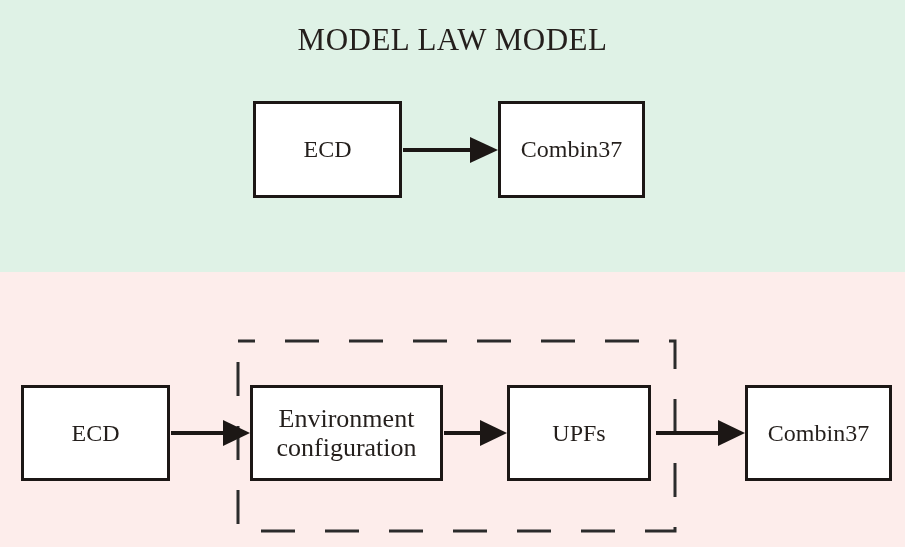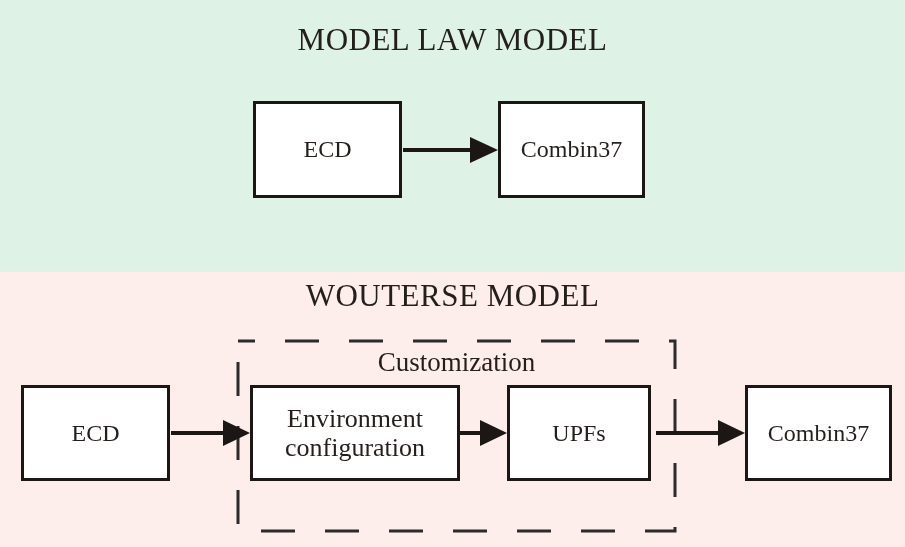--- a/index.html
+++ b/index.html
@@ -58,21 +58,20 @@
 </style>
 </head>
 <body>
 
 <div class="canvas">
 
   <div class="band power"></div>
   <div class="band wouterse"></div>
 
   <div class="section-title" style="top:22px;">MODEL LAW MODEL</div>
-  <div class="section-title" style="top:278px;">WOUTERSE MODEL</div>
 
   <svg class="overlay" width="905" height="547" viewBox="0 0 905 547">
 
     <g>
       <line x1="403" y1="150" x2="472" y2="150" stroke="#1c1715" stroke-width="4"></line>
       <polygon points="470,137 498,150 470,163" fill="#1c1715"></polygon>
     </g>
 
     <rect x="238" y="341" width="437" height="190" fill="none" stroke="#2b2b2b" stroke-width="3" stroke-dasharray="34 30" stroke-dashoffset="17"></rect>
 
@@ -88,21 +87,20 @@
 
     <g>
       <line x1="656" y1="433" x2="720" y2="433" stroke="#1c1715" stroke-width="4"></line>
       <polygon points="718,420 745,433 718,446" fill="#1c1715"></polygon>
     </g>
   </svg>
 
   <div class="node" style="left:253px;top:101px;width:149px;height:97px;">ECD</div>
   <div class="node" style="left:498px;top:101px;width:147px;height:97px;">Combin37</div>
 
-  <div class="floating-label" style="left:238px;top:347px;width:437px;">Customization</div>
 
   <div class="node" style="left:21px;top:385px;width:149px;height:96px;">ECD</div>
-  <div class="node small" style="left:250px;top:385px;width:210px;height:96px;padding:0 8px;">Environment configuration</div>
+  <div class="node small" style="left:250px;top:385px;width:193px;height:96px;padding:0 8px;">Environment configuration</div>
   <div class="node" style="left:507px;top:385px;width:144px;height:96px;">UPFs</div>
   <div class="node" style="left:745px;top:385px;width:147px;height:96px;">Combin37</div>
 
 
 </div>
 
 </body></html>

